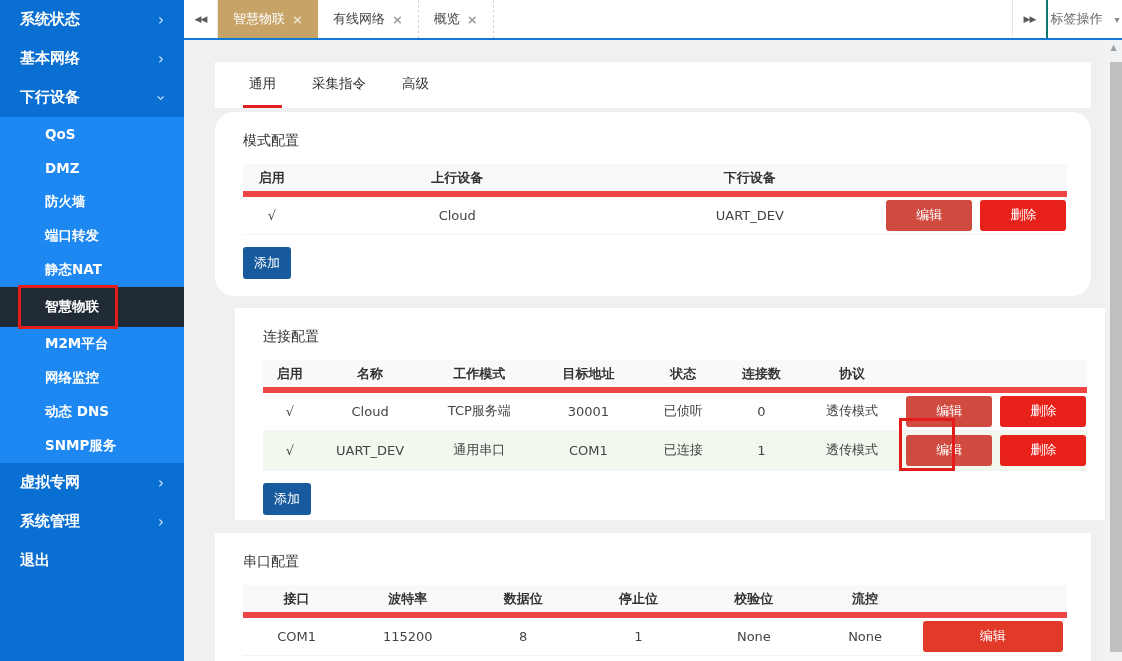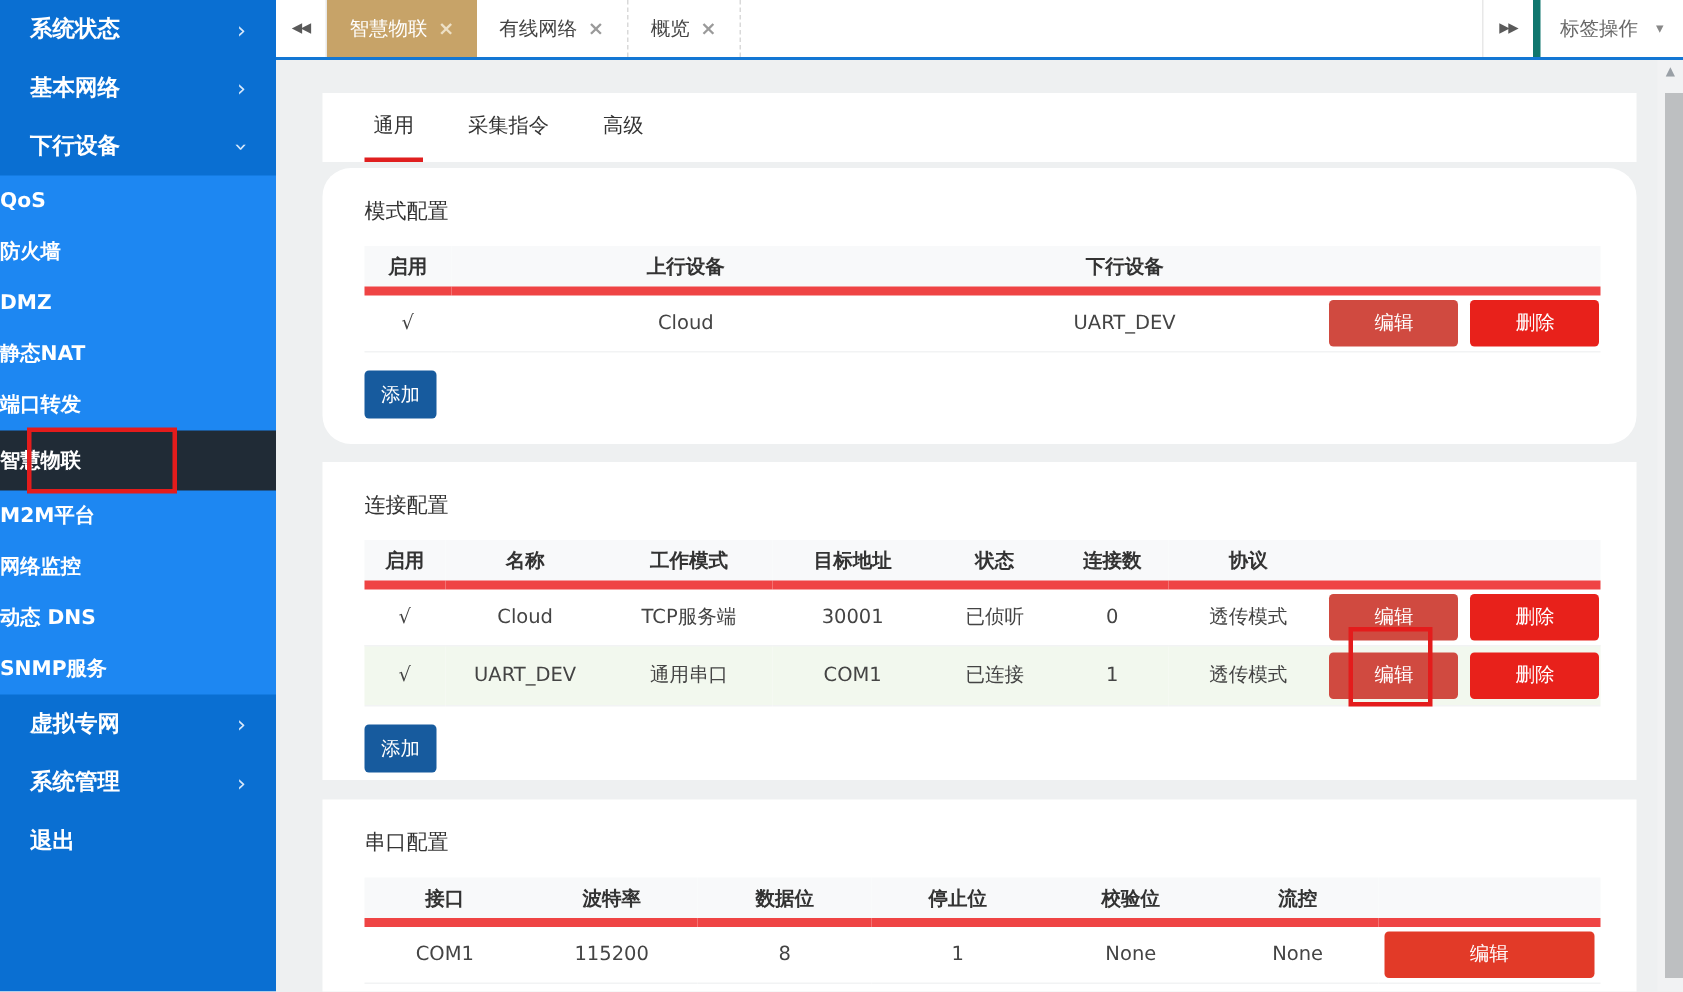--- a/index.html
+++ b/index.html
@@ -14,21 +14,21 @@
   
   .sidebar { position:absolute; left:0; top:0; width:184px; height:661px; background:#0a6fd2; z-index:2; }
   .side-item {
     height:39px; padding:0 20px; display:flex; align-items:center; justify-content:space-between;
     color:#fff; font-size:15px; font-weight:bold; cursor:pointer;
   }
   .side-item .chev { font-size:15px; font-weight:normal; color:#d9e9fb; }
   .chev-down { display:inline-block; transform:rotate(90deg); }
   .submenu { background:#1d87f2; }
   .sub-item {
-    height:34px; display:flex; align-items:center; 
+    height:34px; display:flex; align-items:center; padding-left:45px;
     color:#fff; font-size:13.5px; font-weight:bold; cursor:pointer;
   }
   .sub-item.active { background:#202b36; height:40px; }
   .side-annotation {
     position:absolute; left:18px; top:285px; width:100px; height:44px;
     border:3px solid #e41c1c; z-index:6; pointer-events:none;
   }
 
   
   .topbar {
@@ -45,35 +45,35 @@
   }
   .wtab .close { color:#9a9a9a; font-size:13px; font-weight:bold; }
   .wtab.active { background:#c7a368; color:#fff; border-right:none; }
   .wtab.active .close { color:#ede0c6; }
   .topbar-spacer { flex:1; }
   .expand-btn {
     width:34px; display:flex; align-items:center; justify-content:center;
     color:#5a5a5a; font-size:9px; letter-spacing:-1px; border-left:1px solid #e8e8e8; cursor:pointer;
   }
   .tab-menu {
-    width:100px; display:flex; align-items:center; justify-content:center; gap:12px;
-    font-size:13px; color:#666; border-left:5px solid #0f766e; cursor:pointer;
+    width:76px; display:flex; align-items:center; justify-content:center; gap:12px;
+    font-size:13px; color:#666; border-left:2px solid #0f766e; cursor:pointer;
   }
   .tab-menu .caret { font-size:10px; color:#888; }
 
   
   .panel { position:absolute; left:215px; width:876px; background:#fff; padding:20px 24px 0 28px; }
   .panel-tabs { top:62px; height:46px; padding:0 0 0 28px; display:flex; align-items:stretch; }
   .ctab {
     padding:0 6px; margin-right:24px; display:flex; align-items:center;
     font-size:13.5px; color:#333; border-bottom:3px solid transparent; cursor:pointer;
   }
   .ctab.active { border-bottom-color:#e01f1f; }
   .panel-mode   { top:112px; height:184px;border-radius:19px; }
-  .panel-conn   { top:308px; height:212px; }
+  .panel-conn   { top:308px; height:212px;margin-left:20px; }
   .panel-serial { top:533px; height:170px; }
 
   .sec-title { font-size:14px; color:#333; margin-bottom:14px; }
 
   table { width:100%; border-collapse:collapse; table-layout:fixed; }
   th {
     background:#f8f9fa; height:30px; font-size:13px; color:#333; font-weight:bold;
     text-align:center; border-bottom:6px solid #ef4444;
   }
   td { height:40px; font-size:13px; color:#444; text-align:center; border-bottom:1px solid #f2f3f4; }
@@ -110,24 +110,24 @@
     <span>基本网络</span>
     <span class="chev">›</span>
   </div>
   <div class="side-item">
     <span>下行设备</span>
     <span class="chev chev-down">›</span>
   </div>
 
   <div class="submenu">
     <div class="sub-item">QoS</div>
+    <div class="sub-item">DMZ</div>
     <div class="sub-item">防火墙</div>
-    <div class="sub-item">DMZ</div>
+    <div class="sub-item">端口转发</div>
     <div class="sub-item">静态NAT</div>
-    <div class="sub-item">端口转发</div>
     <div class="sub-item active">智慧物联</div>
     <div class="sub-item">M2M平台</div>
     <div class="sub-item">网络监控</div>
     <div class="sub-item">动态 DNS</div>
     <div class="sub-item">SNMP服务</div>
   </div>
 
   <div class="side-item">
     <span>虚拟专网</span>
     <span class="chev">›</span>

